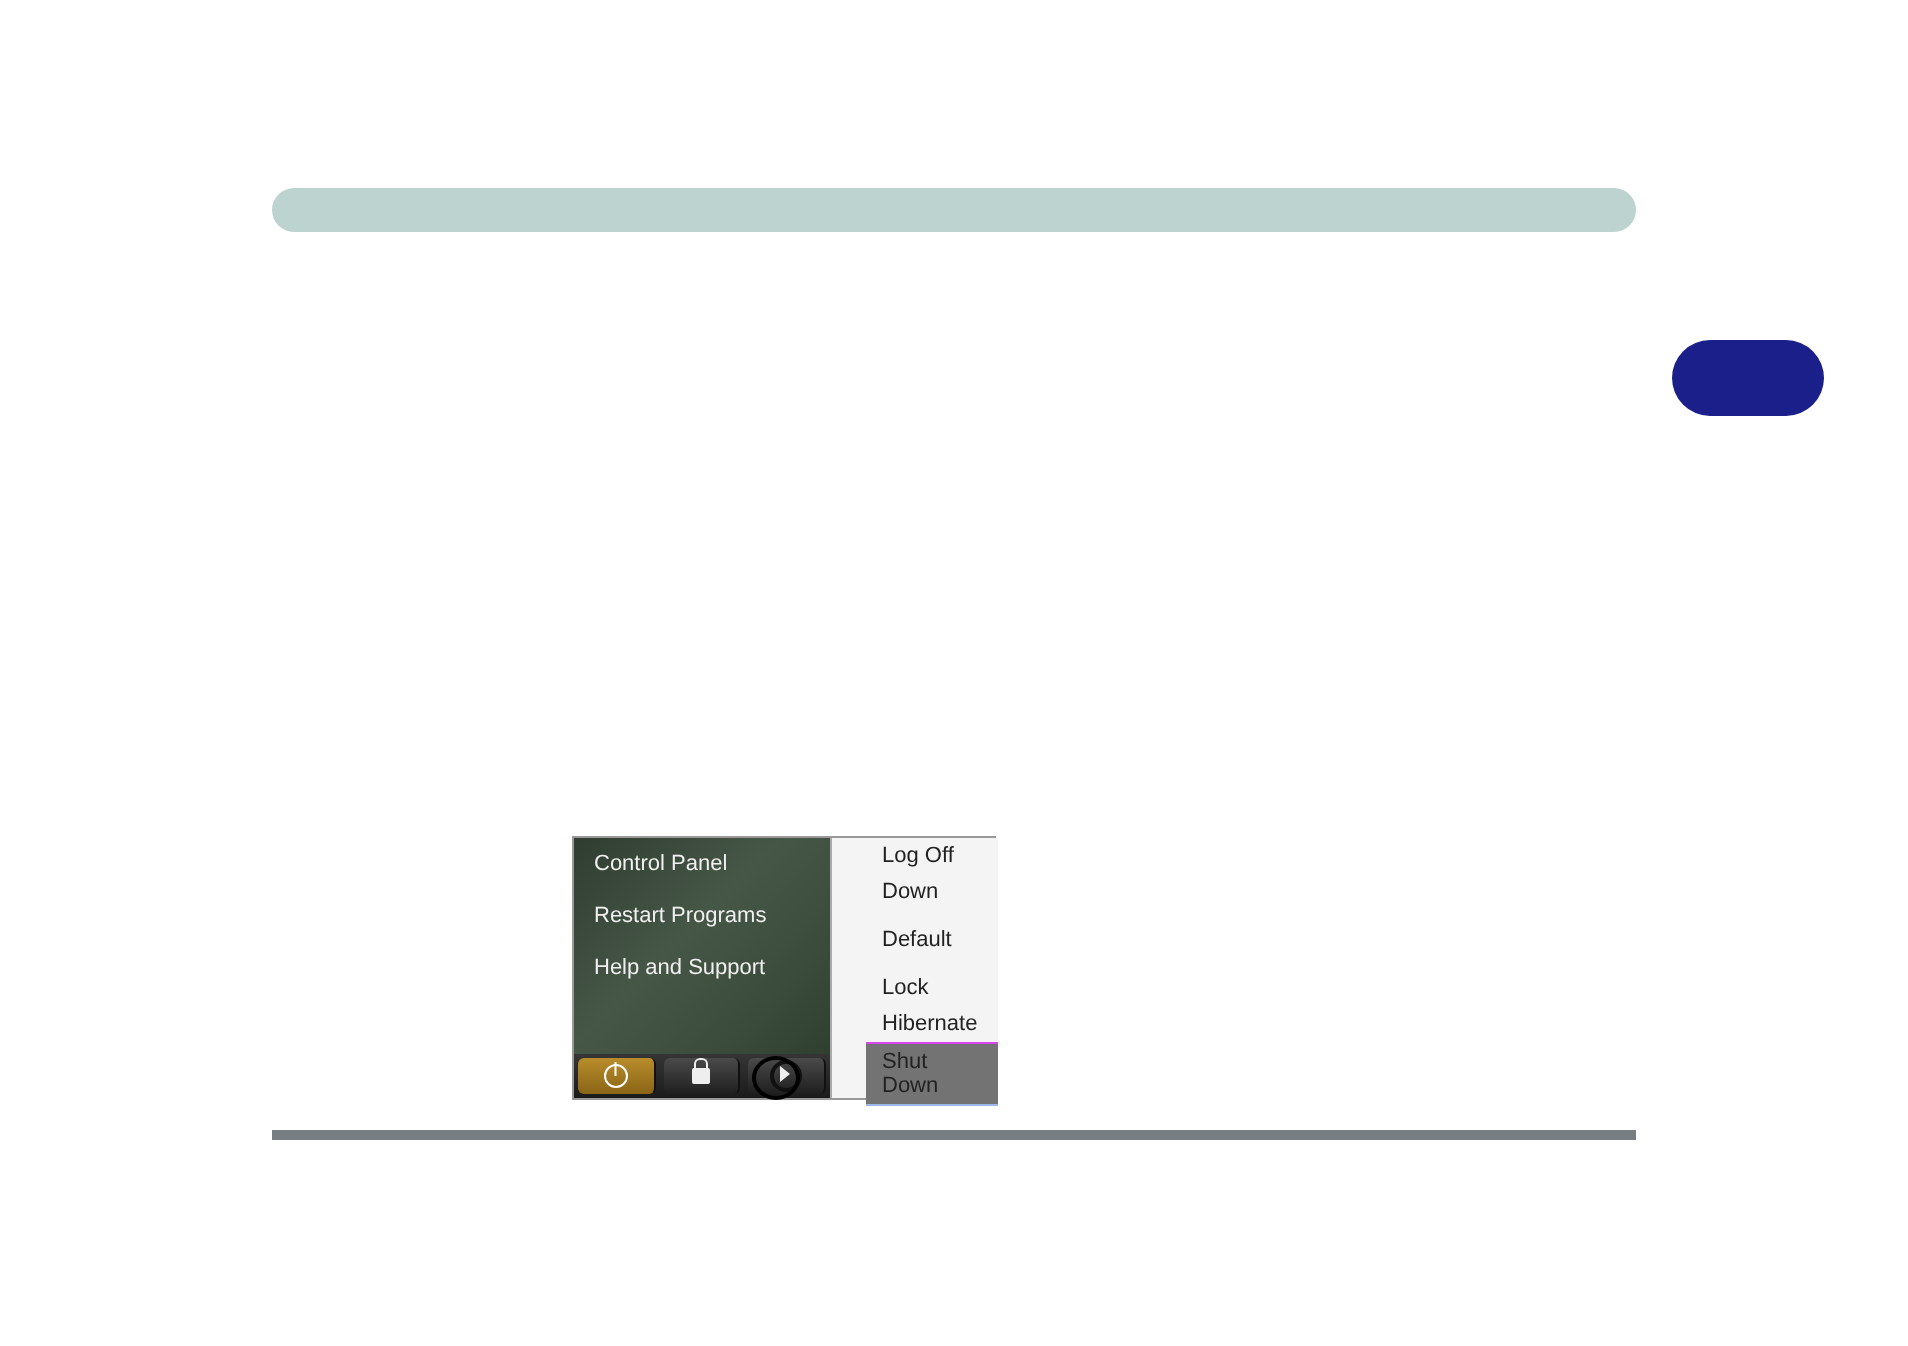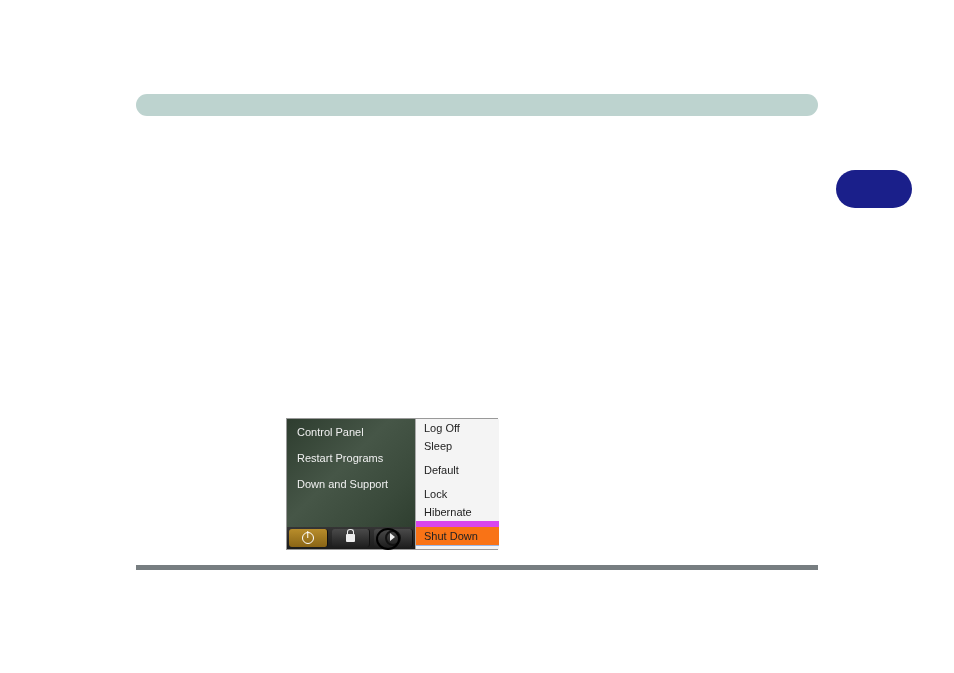--- a/index.html
+++ b/index.html
@@ -55,29 +55,30 @@
     padding: 7px 10px;
   }
   .figure-right {
     position: absolute;
     left: 128px;
     top: 0;
     width: 84px;
     height: 100%;
     background: #f4f4f4;
     border-left: 1px solid #aaa;
+    padding-left: 17px;
   }
   .fr-item {
     color: #222;
     font-size: 11px;
     padding: 3px 8px;
   }
   .fr-highlight {
-    background: #f97316;
-    border-top: 6px solid #d946ef;
+    background: #737373;
+    border-top: 1px solid #d946ef;
     border-bottom: 1px solid #9bb8e8;
   }
   .bottom-bar {
     position: absolute;
     left: 0;
     bottom: 0;
     width: 128px;
     height: 22px;
     background: linear-gradient(to bottom, #353535 0%, #1b1b1b 100%);
     display: flex;
@@ -150,41 +151,41 @@
 <div class="page">
 
   <div class="header-bar"></div>
 
   <div class="side-pill"></div>
 
   <div class="figure-wrap">
     <div class="figure-left">
       <div class="fl-item">Control Panel</div>
       <div class="fl-item">Restart Programs</div>
-      <div class="fl-item">Down and Support</div>
+      <div class="fl-item">Help and Support</div>
 
       <div class="bottom-bar">
         <div class="btn-slot power">
           <span class="power-icon"></span>
         </div>
         <div class="btn-slot">
           <span class="lock-icon"></span>
         </div>
         <div class="btn-slot">
           <span class="arrow-circle">
             <span class="arrow-ring"></span>
             <span class="arrow-glyph"></span>
           </span>
         </div>
       </div>
     </div>
 
     <div class="figure-right">
       <div class="fr-item">Log Off</div>
-      <div class="fr-item">Sleep</div>
+      <div class="fr-item">Down</div>
       <div style="height:6px"></div>
       <div class="fr-item">Default</div>
       <div style="height:6px"></div>
       <div class="fr-item">Lock</div>
       <div class="fr-item">Hibernate</div>
       <div class="fr-item fr-highlight">Shut Down</div>
     </div>
   </div>
 
   <div class="circle-mark"></div>

